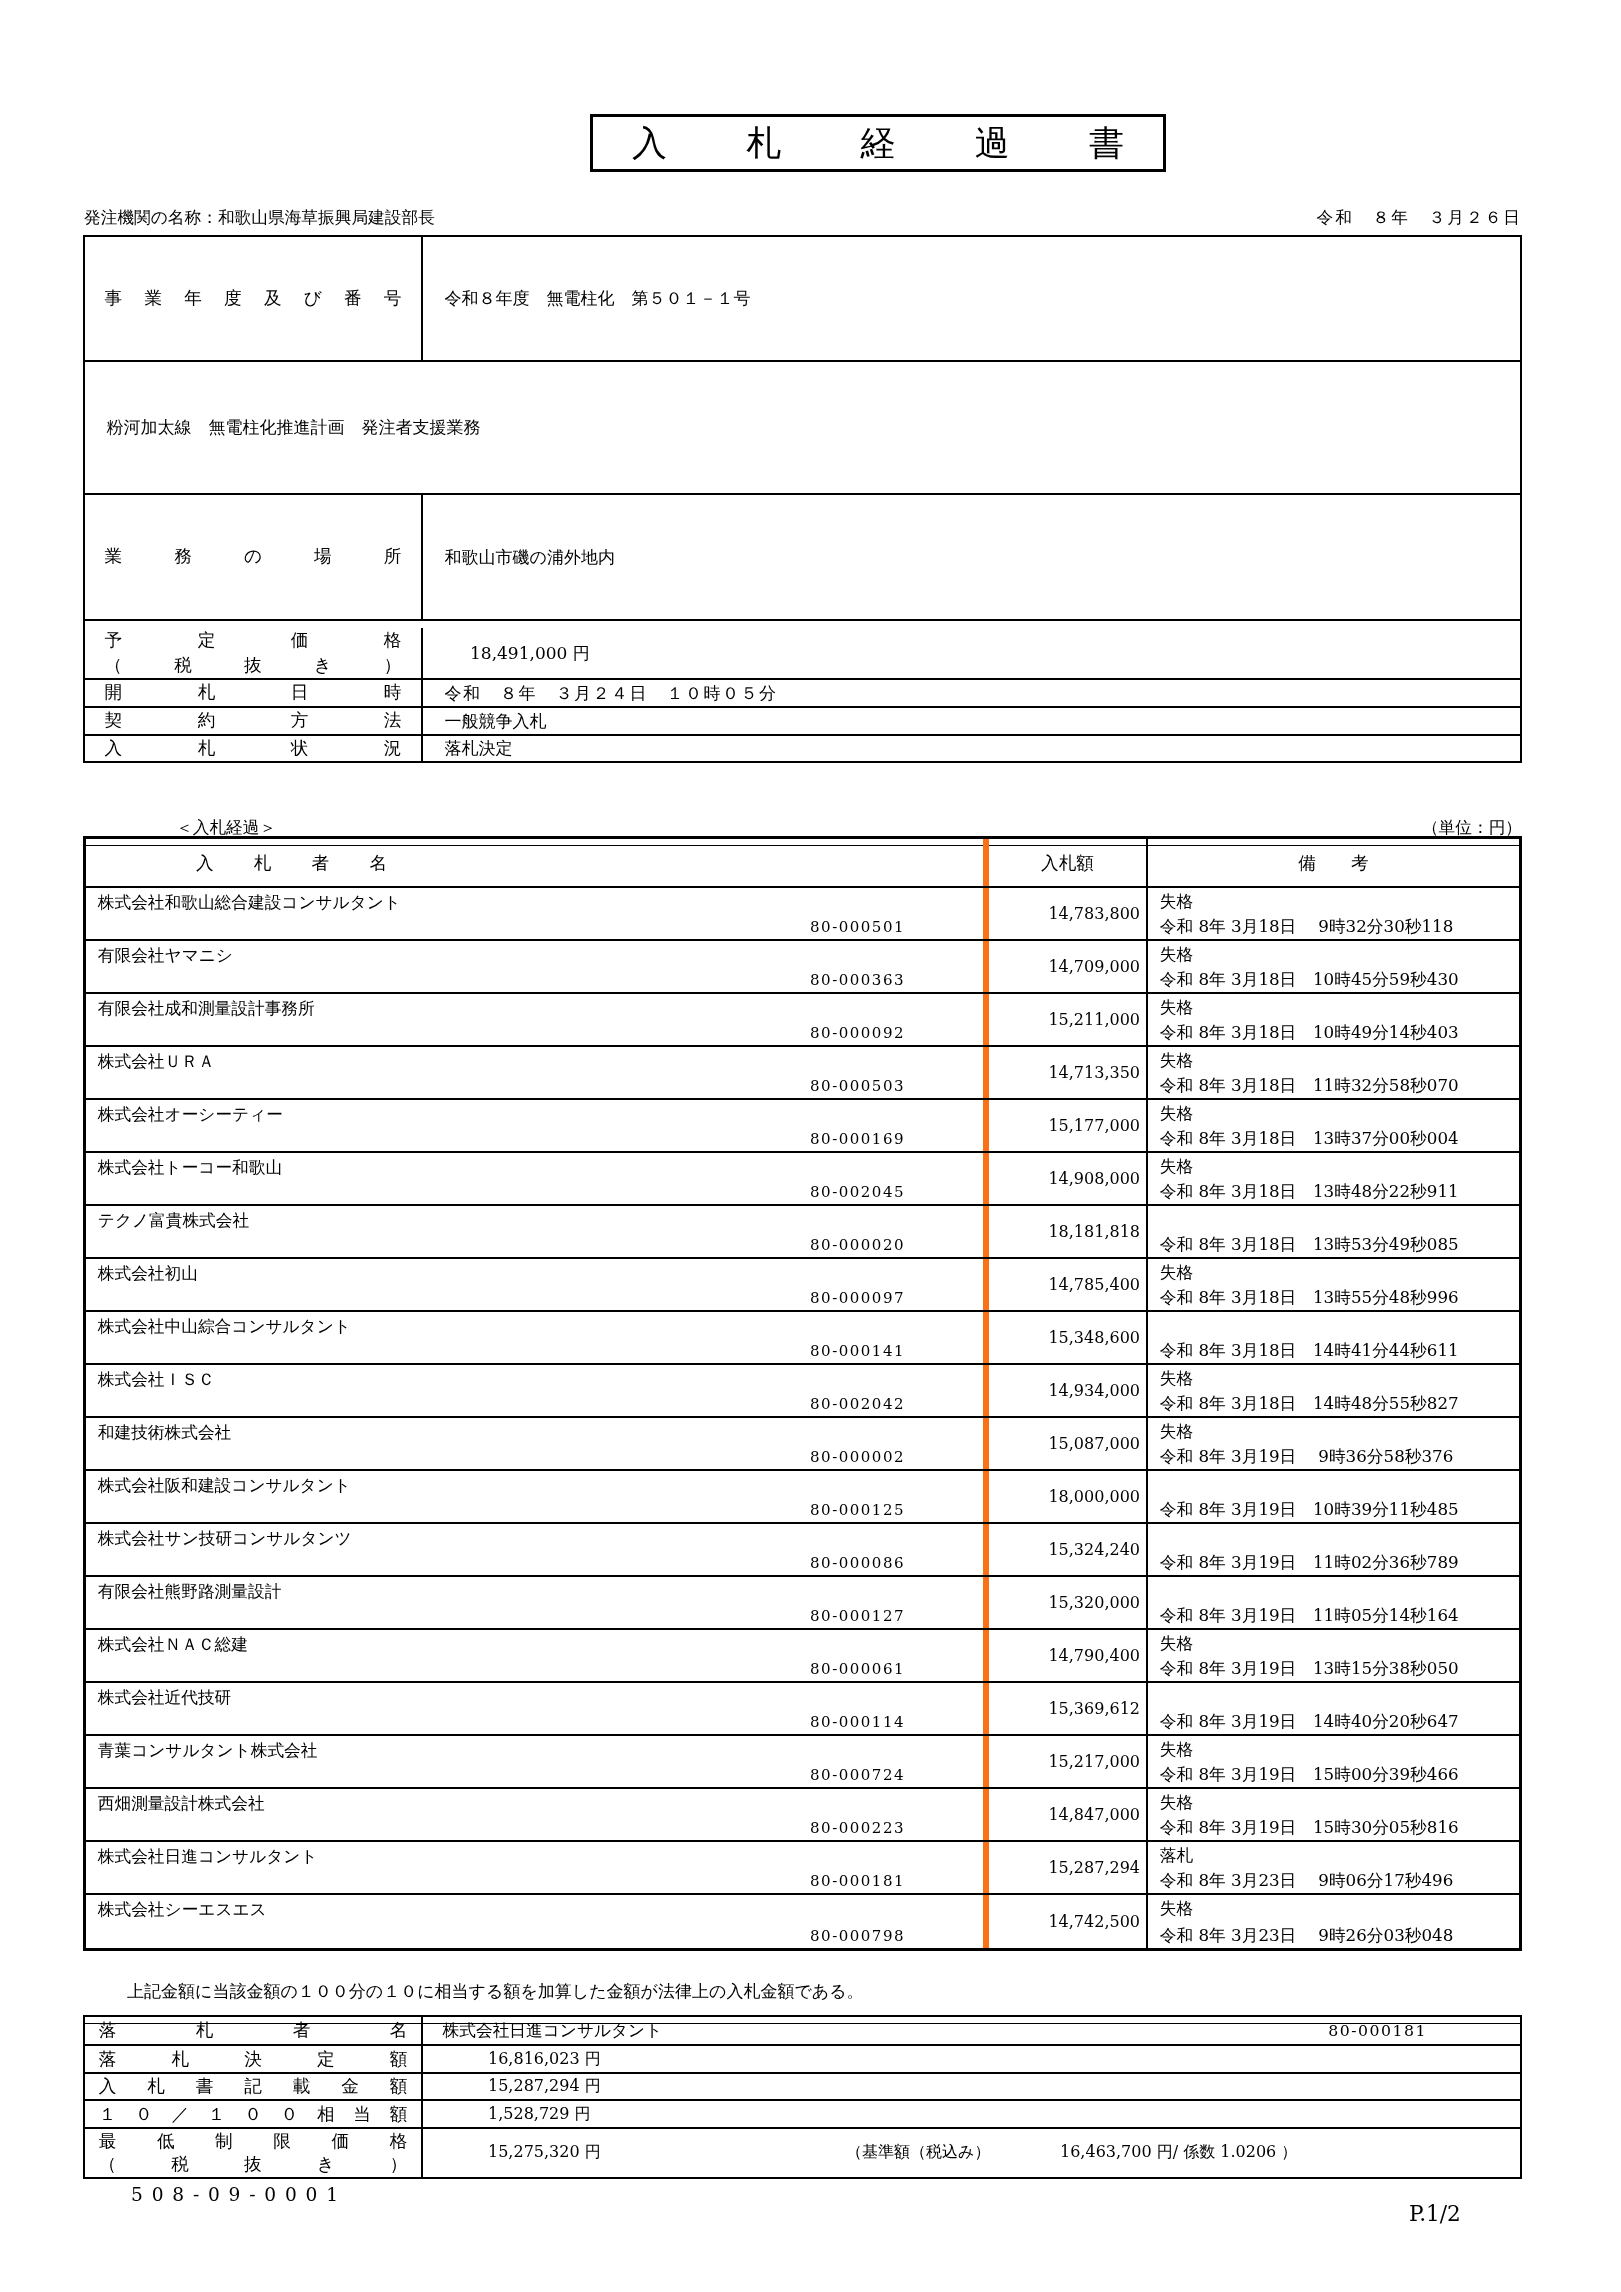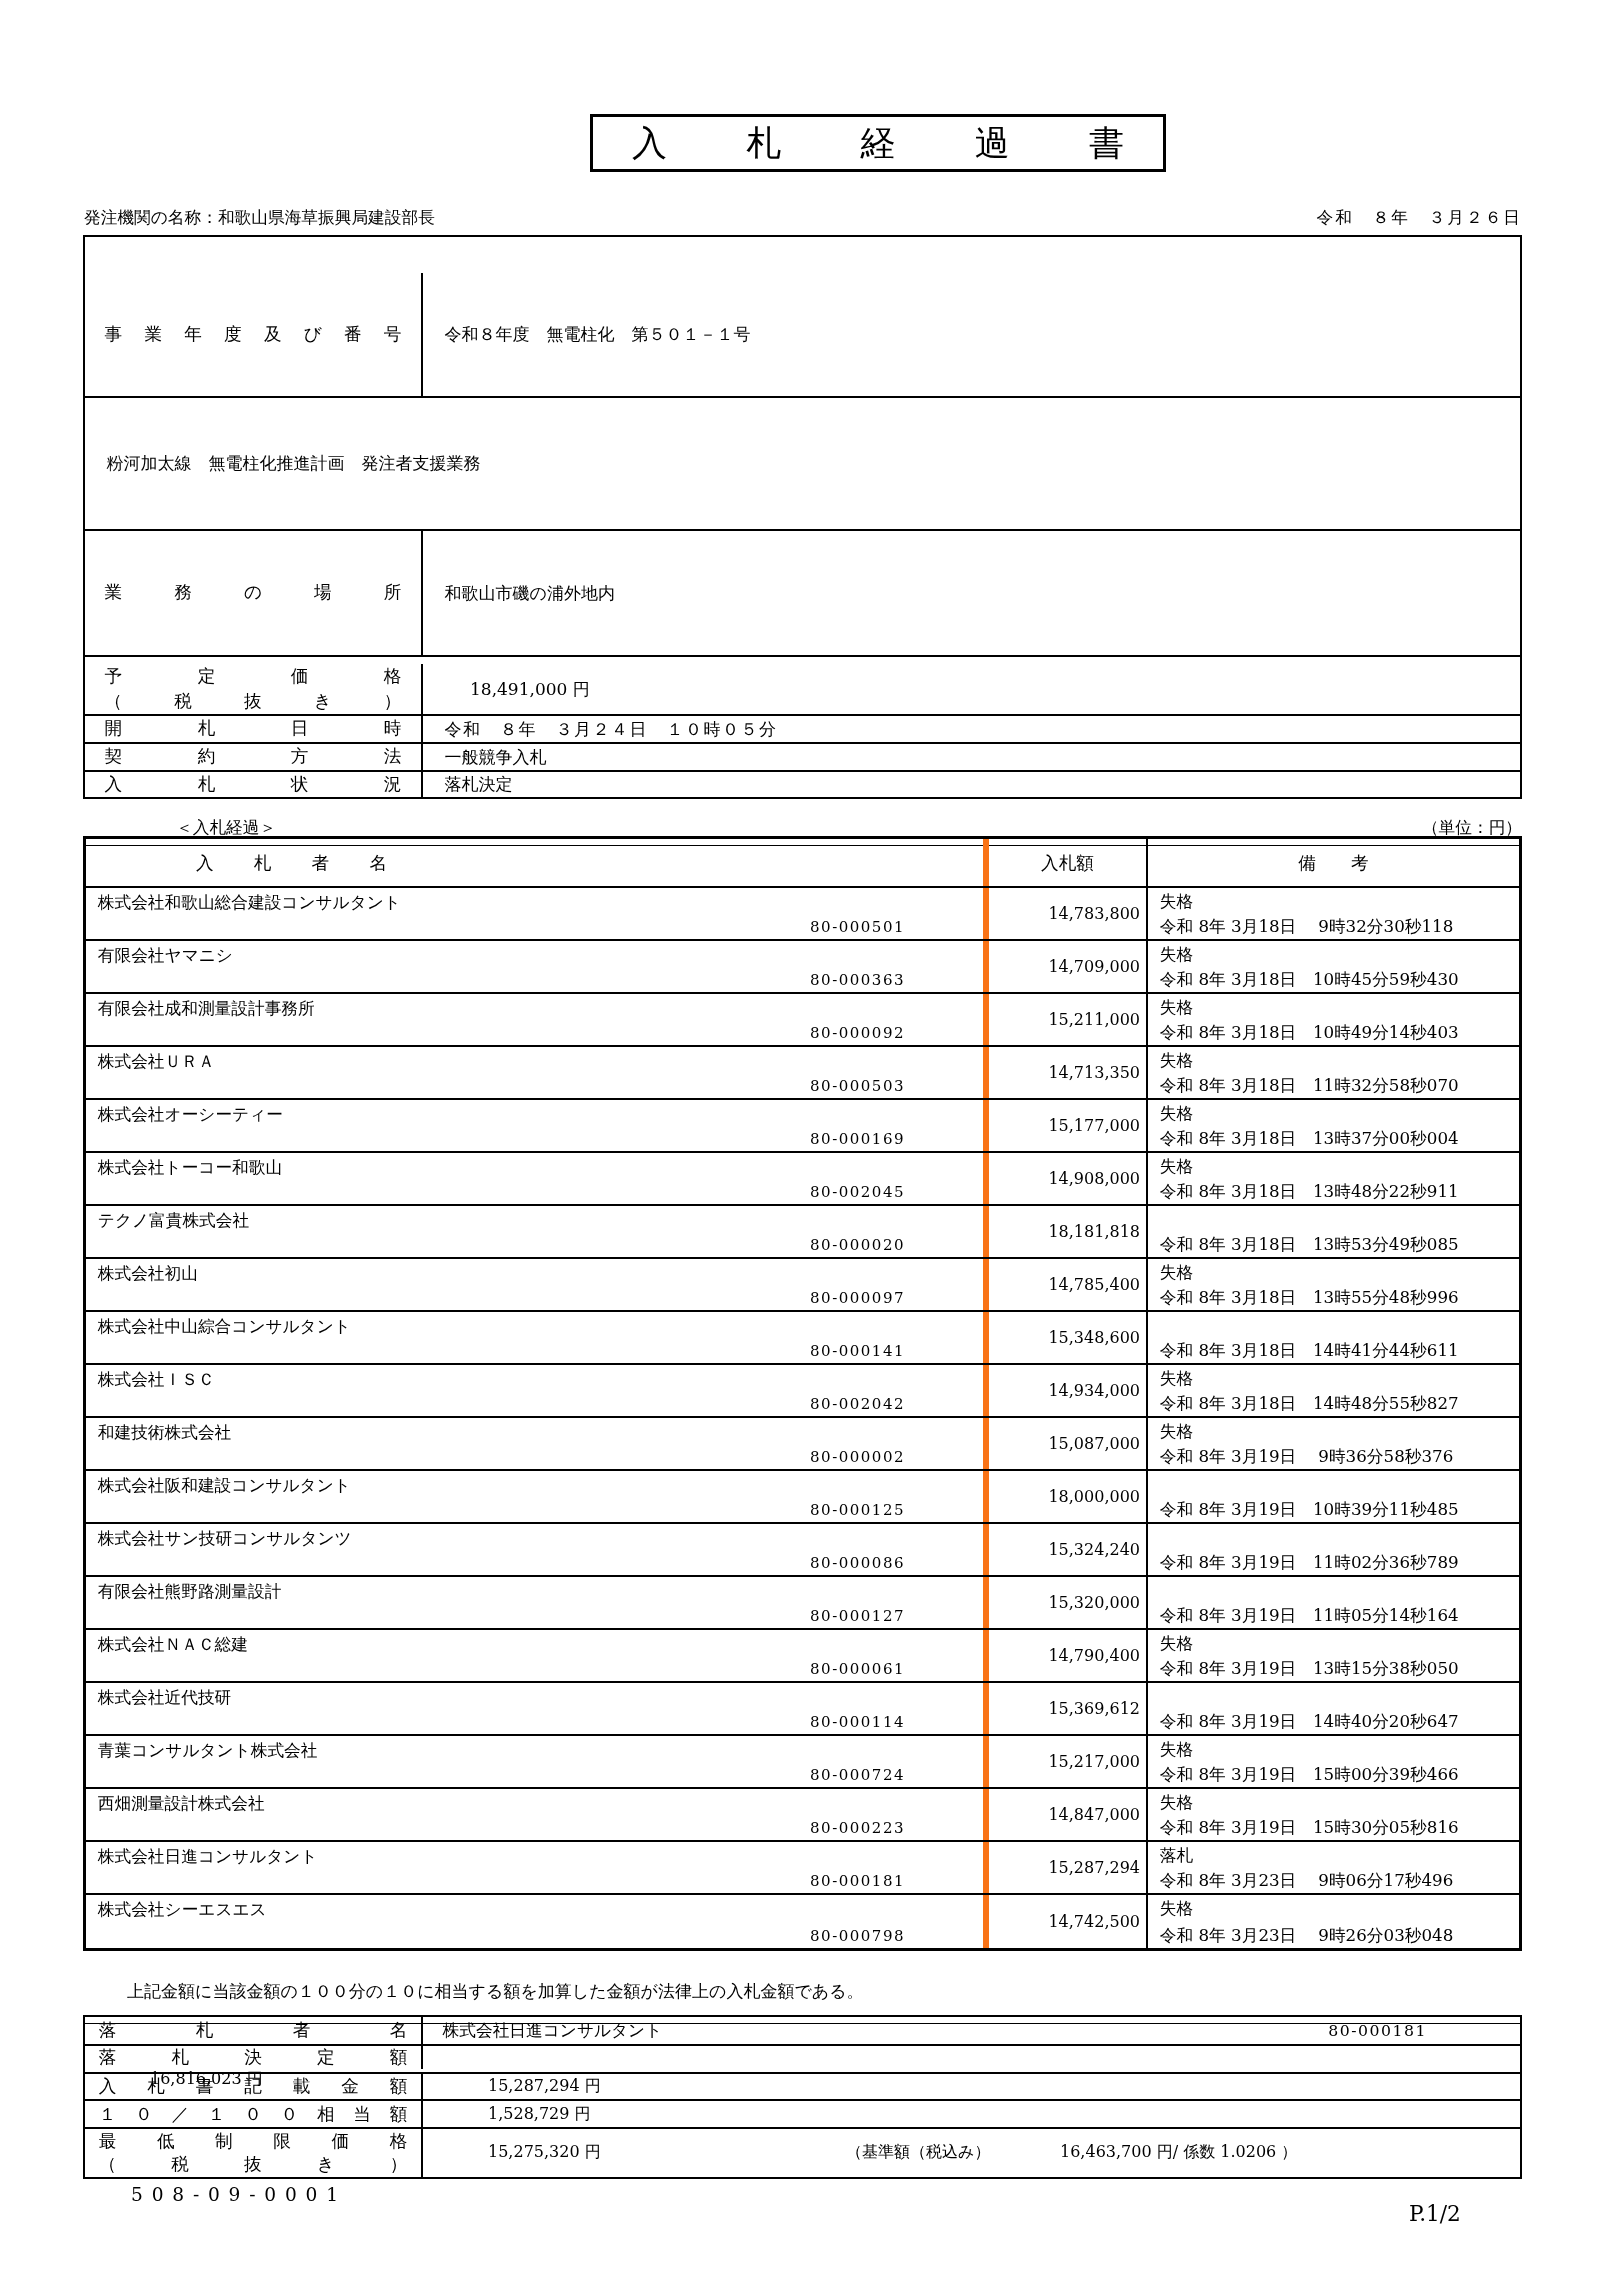--- a/index.html
+++ b/index.html
@@ -28,21 +28,21 @@
     border:2.9px solid #000; box-sizing:border-box; background:#fff;
   }
   .irow { display:flex; border-bottom:2.9px solid #000; box-sizing:border-box; }
   .irow:last-child { border-bottom:none; }
   .ilabel {
     width:338px; box-sizing:border-box; border-right:2.9px solid #000;
     display:flex; flex-direction:column; justify-content:center;
     padding:0 19.6px; font-size:17.6px; line-height:25.5px;
   }
   .ival { flex:1; display:flex; align-items:center; padding-left:21.6px; font-size:17px; }
-  .h1 { height:125px;margin-top:36px; } .h2 { height:133px; } .h3 { height:126px; }
+  .h1 { height:125px; } .h2 { height:133px; } .h3 { height:126px; }
   .h4 { height:52px;margin-top:7px; }  .h5 { height:28px; }  .h6 { height:28px; } .h7 { height:25px; }
   .pad-price { padding-left:47px; }
   .wide { letter-spacing:1.5px; }
 
   
   .section-label { position:absolute; left:176px; top:816px; font-size:16.7px; }
   .unit-label    { position:absolute; right:99px; top:816px; font-size:16.7px; }
 
   .bid-table {
     position:absolute; left:83px; top:836px; width:1439px;
@@ -76,21 +76,21 @@
     border:2.9px solid #000; box-sizing:border-box; background:#fff;
   }
   .rrow { display:flex; border-bottom:2.9px solid #000; box-sizing:border-box; }
   .rrow:last-child { border-bottom:none; }
   .rlabel {
     width:338px; box-sizing:border-box; border-right:2.9px solid #000;
     display:flex; flex-direction:column; justify-content:center;
     padding:0 13.7px; font-size:17.6px; line-height:22.5px;
   }
   .rval { flex:1; display:flex; align-items:center; font-size:16.7px; position:relative; }
-  .rh1 { height:29px; } .rh2 { height:28px;flex-direction:column; } .rh3 { height:27.4px; } .rh4 { height:27.4px; } .rh5 { height:48px; }
+  .rh1 { height:29px; } .rh2 { height:28px; } .rh3 { height:27.4px; } .rh4 { height:27.4px; } .rh5 { height:48px; }
   .winner-name { padding-left:19.6px; }
   .winner-code { position:absolute; right:93px; letter-spacing:1.5px; font-size:15.7px; }
   .money { padding-left:65px; font-size:16px; }
   .base-label { position:absolute; left:423px; font-size:16px; }
   .base-value { position:absolute; left:637px; font-size:16px; }
 
   .doc-number  { position:absolute; left:131px; top:2184px; font-size:18.6px; letter-spacing:8.8px; }
   .page-number { position:absolute; left:1409px; top:2201px; font-size:21.6px; }
 </style>
 </head>

